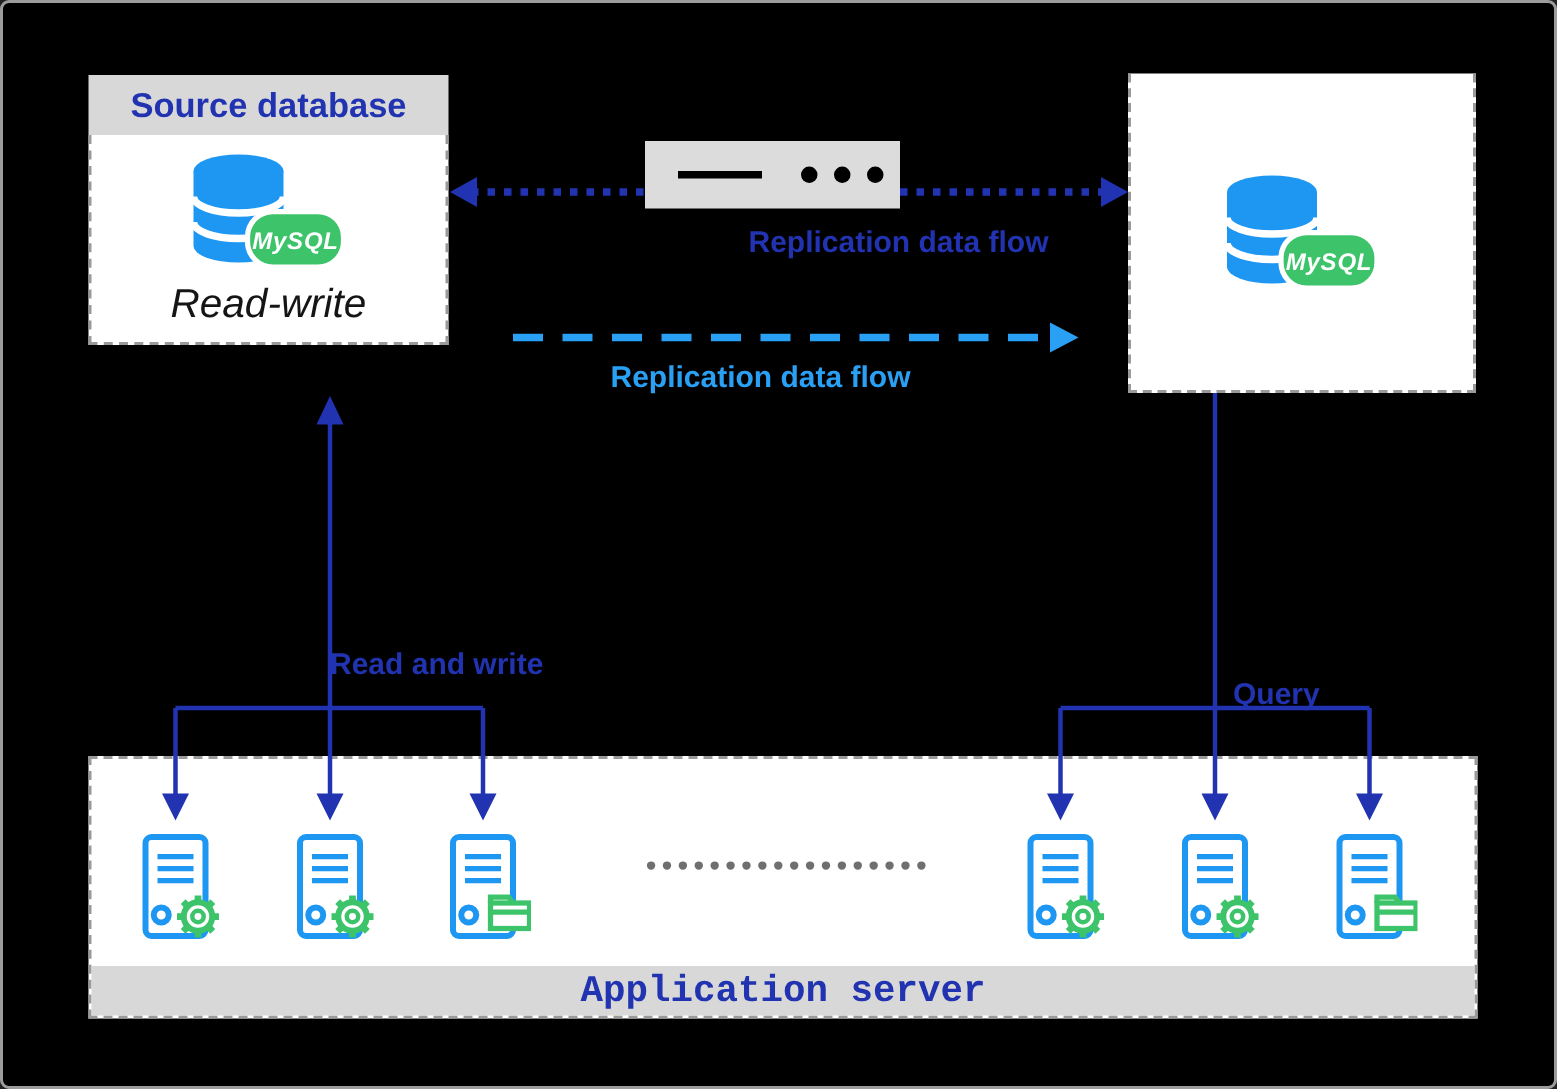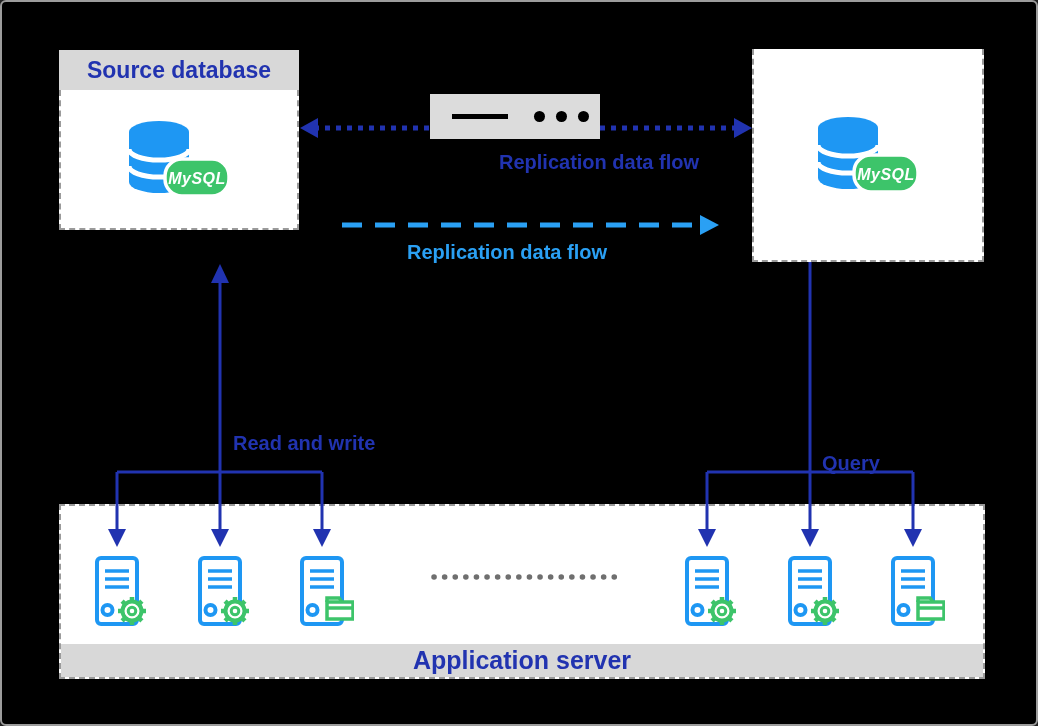--- a/index.html
+++ b/index.html
@@ -35,21 +35,21 @@
   .label-navy{color:var(--navy);}
   .label-sky{color:var(--sky);}
   
   .app-box{
     position:absolute;left:57px;top:502px;width:926px;height:175px;background:#fff;
     border:2px dashed var(--border-gray);
   }
   .app-strip{
     position:absolute;left:0;bottom:0;width:100%;height:33px;background:var(--panel-gray);
     display:flex;align-items:center;justify-content:center;
-    color:var(--navy);font-weight:bold;font-size:25px;
+    color:var(--navy);font-weight:bold;font-size:25px;font-family:Liberation Mono, monospace;
   }
   
   .server{position:absolute;top:553px;width:56px;height:76px;z-index:5;}
   .server[data-type="gear"] .folder-part{display:none;}
   .server[data-type="folder"] .gear-part{display:none;}
   .server.s1{left:91px;}.server.s2{left:194px;}.server.s3{left:296px;}
   .server.s4{left:681px;}.server.s5{left:784px;}.server.s6{left:887px;}
   
   svg{display:block;}
   .overlay{position:absolute;left:0;top:0;z-index:4;pointer-events:none;}
@@ -78,20 +78,21 @@
     <div class="db-header">Source database</div>
     <div class="db-body">
       <svg width="104" height="80" viewBox="0 0 104 80">
         <ellipse class="cyl" cx="32" cy="13" rx="30" ry="11"></ellipse>
         <path class="cyl" d="M2,13 v50 a30,11 0 0 0 60,0 v-50 z"></path>
         <path class="cyl-sep" d="M2,30 a30,11 0 0 0 60,0"></path>
         <path class="cyl-sep" d="M2,47 a30,11 0 0 0 60,0"></path>
         <rect class="badge" x="38" y="40" width="64" height="37" rx="17"></rect>
         <text class="badge-text" x="70" y="65" text-anchor="middle">MySQL</text>
       </svg>
+      <div class="db-mode">Read-write</div>
     </div>
   </div>
 
   <div class="db-box target">
     <div class="db-body">
       <svg width="104" height="80" viewBox="0 0 104 80">
         <ellipse class="cyl" cx="32" cy="13" rx="30" ry="11"></ellipse>
         <path class="cyl" d="M2,13 v50 a30,11 0 0 0 60,0 v-50 z"></path>
         <path class="cyl-sep" d="M2,30 a30,11 0 0 0 60,0"></path>
         <path class="cyl-sep" d="M2,47 a30,11 0 0 0 60,0"></path>
@@ -142,21 +143,21 @@
 
   <div class="dts-box">
     <div class="dts-line"></div>
     <div class="dts-dot d1"></div>
     <div class="dts-dot d2"></div>
     <div class="dts-dot d3"></div>
   </div>
 
   <div class="flow-label label-navy" style="left:497px;top:149px;">Replication data flow</div>
   <div class="flow-label label-sky" style="left:405px;top:239px;">Replication data flow</div>
-  <div class="flow-label label-navy" style="left:231px;top:430px;text-align:right;">Read and write</div>
+  <div class="flow-label label-navy" style="left:218px;top:430px;text-align:right;">Read and write</div>
   <div class="flow-label label-navy" style="left:820px;top:450px;">Query</div>
 
   <div class="server s1" data-type="gear">
     <svg width="56" height="76" viewBox="0 0 56 76">
       <rect class="srv-stroke" x="4" y="3" width="40" height="66" rx="4" stroke-width="4"></rect>
       <line class="srv-line" x1="12" y1="16" x2="36" y2="16" stroke-width="3.5"></line>
       <line class="srv-line" x1="12" y1="24" x2="36" y2="24" stroke-width="3.5"></line>
       <line class="srv-line" x1="12" y1="32" x2="36" y2="32" stroke-width="3.5"></line>
       <circle class="srv-stroke" cx="14.5" cy="55" r="5" stroke-width="4"></circle>
       <g class="gear-part" transform="translate(39,56)">

